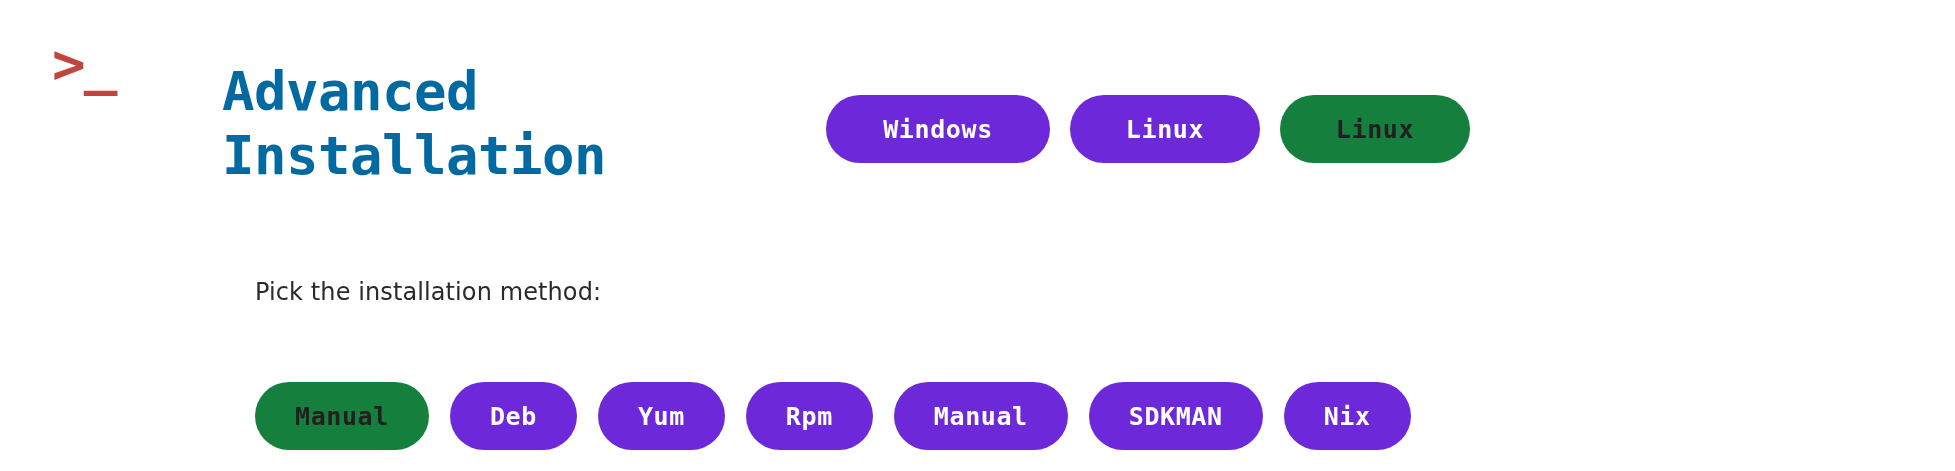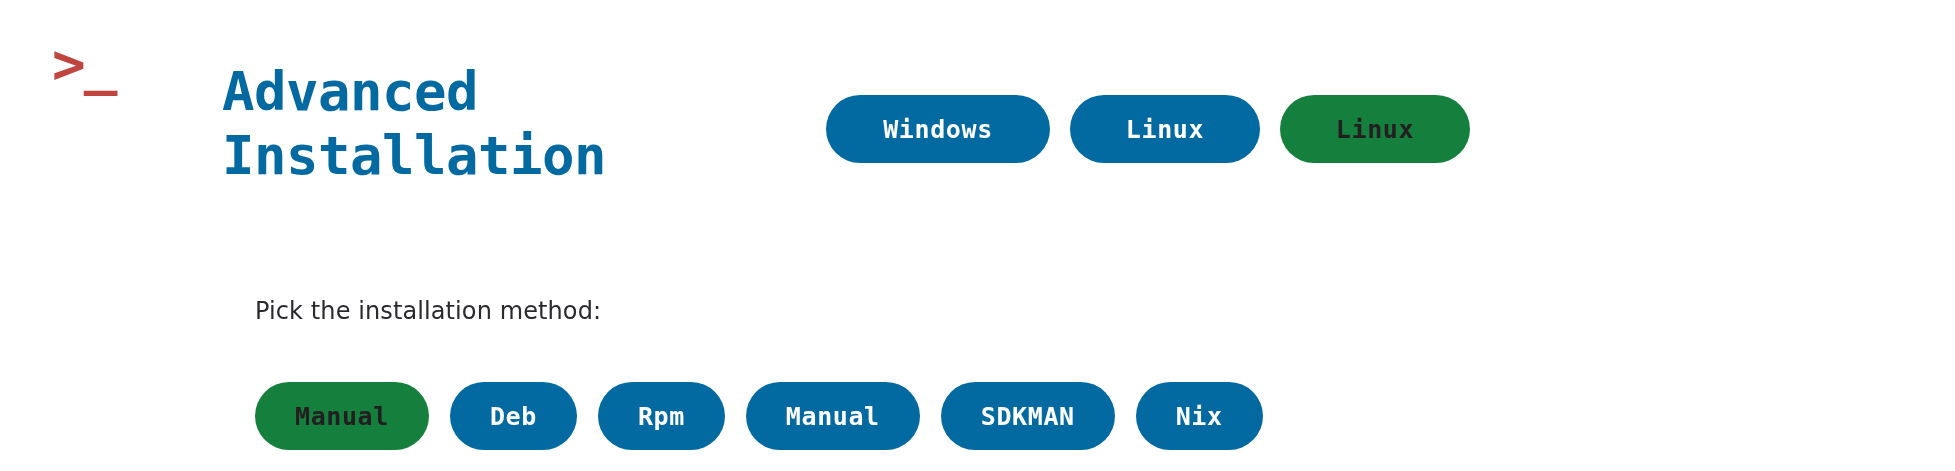--- a/index.html
+++ b/index.html
@@ -63,21 +63,21 @@
 
   
   .pill {
     display: inline-flex;
     align-items: center;
     justify-content: center;
     box-sizing: border-box;
     height: 68px;
     border: none;
     border-radius: 34px;
-    background: #0369a1;
+    background: #6d28d9;
     color: #ffffff;
     font-family: "DejaVu Sans Mono", "Liberation Mono", monospace;
     font-size: 25px;
     font-weight: 700;
     letter-spacing: 0.6px;
     padding: 0 34px;
     cursor: pointer;
     white-space: nowrap;
     user-select: none;
   }
@@ -100,21 +100,21 @@
   .os-row .pill {
     min-width: 224px;
   }
   .os-row .pill.os-macos { min-width: 190px; }
   .os-row .pill.os-linux { min-width: 190px; }
 
   
   .method-label {
     position: absolute;
     left: 255px;
-    top: 297px;
+    top: 278px;
     font-family: "DejaVu Sans", "Liberation Sans", sans-serif;
     font-size: 24px;
     font-weight: 400;
     color: #2a2a2e;
     letter-spacing: 0.1px;
     white-space: nowrap;
   }
 
   .method-row {
     position: absolute;
@@ -147,19 +147,20 @@
       <button class="pill selected os-linux">Linux</button>
     </div>
 
   </div>
 
   <div class="method-label">Pick the installation method:</div>
 
   <div class="method-row">
     <button class="pill selected">Manual</button>
     <button class="pill">Deb</button>
+    <button class="pill">Yum</button>
     <button class="pill">Rpm</button>
     <button class="pill">Manual</button>
     <button class="pill">SDKMAN</button>
     <button class="pill">Nix</button>
   </div>
 
 </div>
 
 </body></html>

